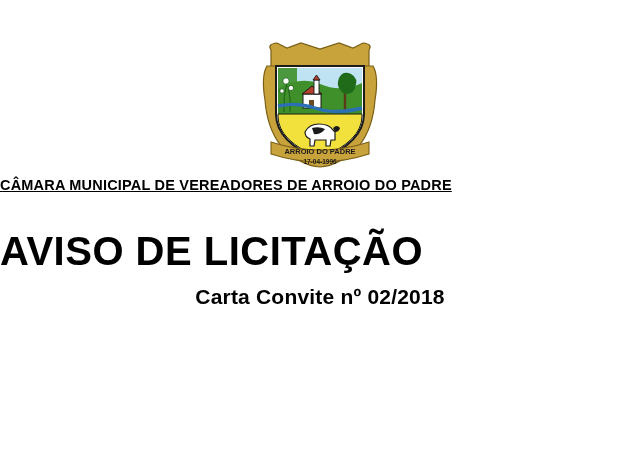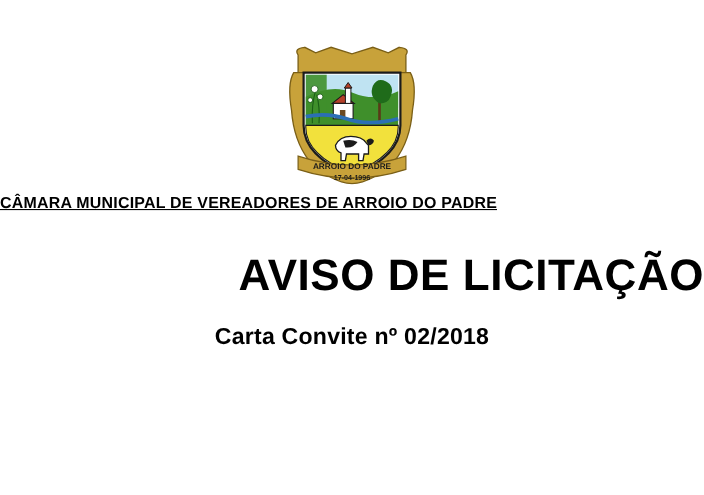--- a/index.html
+++ b/index.html
@@ -46,29 +46,29 @@
     font-weight: bold;
     letter-spacing: 0.2px;
     line-height: 19px;
     white-space: nowrap;
   }
   .title {
     position: absolute;
     top: 228px;
     left: 0;
     width: 640px;
-    text-align: right;
+    text-align: left;
     font-size: 40px;
     font-weight: bold;
     letter-spacing: 0.5px;
     line-height: 46px;
   }
   .subtitle {
     position: absolute;
-    top: 294px;
+    top: 284px;
     left: 0;
     width: 640px;
     text-align: center;
     font-size: 21px;
     font-weight: bold;
     letter-spacing: 0.2px;
     line-height: 26px;
   }
 </style>
 </head>

